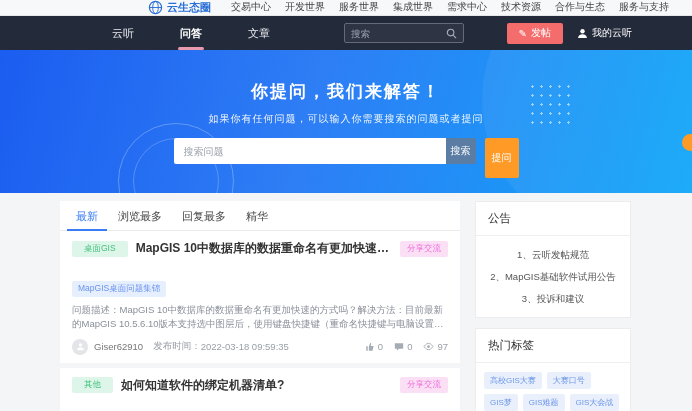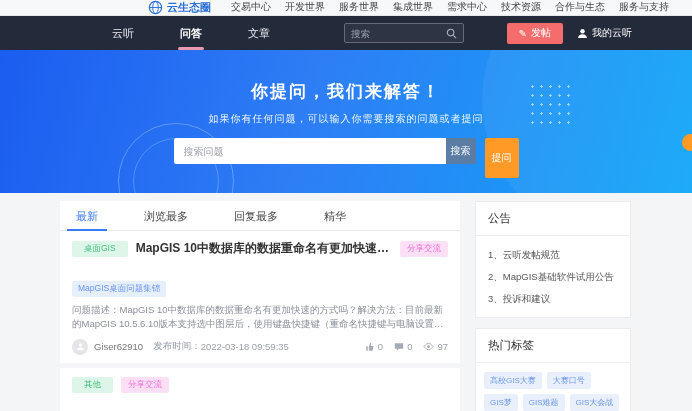--- a/index.html
+++ b/index.html
@@ -64,21 +64,21 @@
   .btn-search { width:30px; height:26px; background:#5b7da3; color:#fff;
     font-size:10px; border:none; border-radius:0 2px 2px 0; cursor:pointer; }
   .btn-ask { width:34px; height:40px; background:#ff9a27; color:#fff;
     font-size:10px; border:none; border-radius:2px; margin-left:9px;
     cursor:pointer; }
 
   
   .page { display:flex; padding:8px 0 0 60px; gap:15px; }
   .main { width:400px; }
   .tabs { background:#fff; border-bottom:1px solid #ebebeb; display:flex;
-    padding:0 16px; height:30px; align-items:center; gap:46px; font-size:11px;
+    padding:0 16px; height:30px; align-items:center; gap:20px; font-size:11px;
     color:#444; }
   .tab { cursor:pointer; height:30px; line-height:30px; position:relative; }
   .tab.active { color:#3a7bf6; }
   .tab.active::after { content:""; position:absolute; left:-9px; right:-9px;
     bottom:0; height:2px; background:#3a7bf6; }
   .card { background:#fff; padding:9px 12px 8px; }
   .card + .card { margin-top:5px; }
   .q-head { display:flex; align-items:center; gap:8px; }
   .badge-cat { font-size:8.5px; color:#45c17e; background:#def6ea;
     padding:2px 12px; border-radius:2px; white-space:nowrap; }
@@ -97,21 +97,21 @@
     margin-right:6px; display:flex; align-items:center; justify-content:center; }
   .author { color:#777; margin-right:10px; }
   .stats { margin-left:auto; display:flex; gap:11px; align-items:center; }
   .stat { display:flex; gap:3px; align-items:center; cursor:pointer; }
 
   
   .sidebar { width:156px; display:flex; flex-direction:column; gap:10px; }
   .side-card { background:#fff; border:1px solid #ececec; }
   .side-title { font-size:11.5px; color:#333; padding:9px 12px;
     border-bottom:1px solid #efefef; }
-  .ann-list { padding:4px 12px 11px; font-size:9.5px; color:#555; }
+  .ann-list { padding:4px 12px 11px; font-size:9.5px; color:#555;text-align:center; }
   .ann-item { margin-top:9px; cursor:pointer; }
   .tag-cloud { padding:9px 8px 10px; display:flex; flex-wrap:wrap; gap:5px; }
   .h-tag { font-size:8px; color:#6e96ea; background:#e9f0fb; padding:3px 6px;
     border-radius:2px; cursor:pointer; white-space:nowrap; }
 
   .icon svg { display:block; }
 </style>
 </head>
 <body>
 
@@ -233,20 +233,21 @@
             </span>
             <span>97</span>
           </span>
         </span>
       </div>
     </div>
 
     <div class="card">
       <div class="q-head">
         <span class="badge-cat">其他</span>
+        <span class="q-title">如何知道软件的绑定机器清单?</span>
         <span class="badge-share">分享交流</span>
       </div>
       <span class="q-tag">MapGIS桌面问题集锦</span>
       
       
     </div>
   </div>
 
   <div class="sidebar">
     <div class="side-card">

